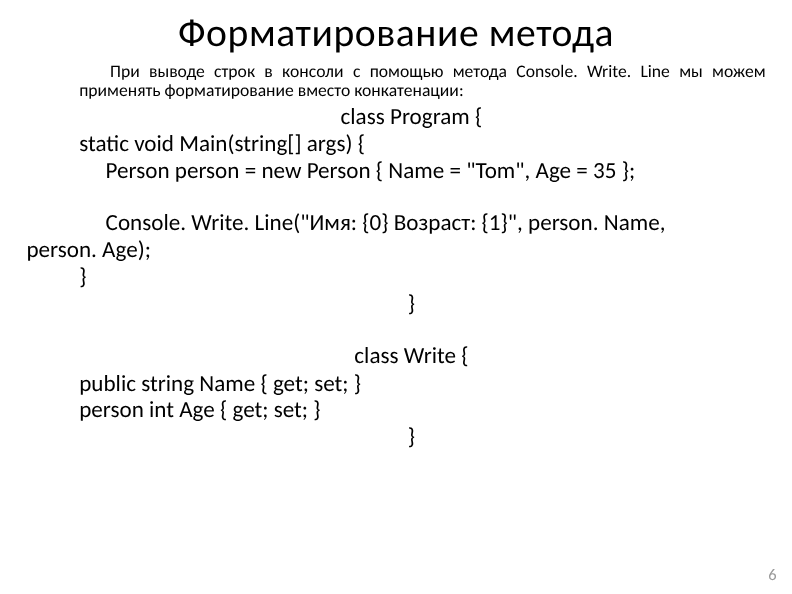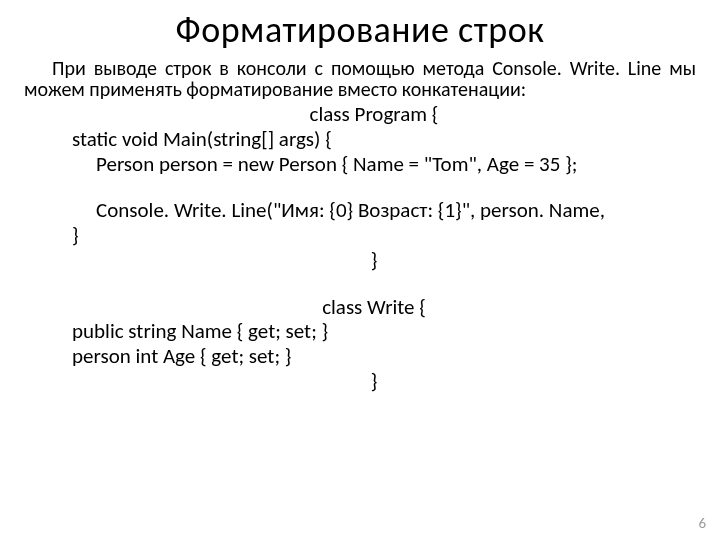--- a/index.html
+++ b/index.html
@@ -14,25 +14,26 @@
     padding: 8px 24px 8px 24px;
   }
   .title {
     font-size: 36px;
     font-weight: 400;
     text-align: center;
     margin-bottom: 6px;
     letter-spacing: 0.5px;
   }
   .paragraph {
-    font-size: 20px;
+    font-size: 16px;
     line-height: 1.05;
     text-align: justify;
     text-align-last: left;
     margin-bottom: 2px;
+    margin-left: 48px;
   }
   .paragraph .indent {
     display: inline-block;
     width: 28px;
   }
   .code {
     font-size: 21px;
     line-height: 1.18;
     font-family: Calibri, Arial, sans-serif;
   }
@@ -44,34 +45,35 @@
     position: absolute;
     bottom: 8px;
     right: 14px;
     color: #9a9a9a;
     font-size: 15px;
   }
 </style>
 </head>
 <body>
 
-<div class="title">Форматирование строк</div>
+<div class="title">Форматирование метода</div>
 
 <div class="paragraph">
   <span class="indent"></span><span>При выводе строк в консоли с помощью метода Console. Write. Line мы можем применять форматирование вместо конкатенации:</span>
 </div>
 
 <div class="code">
   <span class="i1">class Program {</span>
   <span class="i2">static void Main(string[] args) {</span>
   <span class="i3">Person person = new Person { Name = "Tom", Age = 35 };</span>
   <span class="sp"></span>
   <span class="i3">Console. Write. Line("Имя: {0}  Возраст: {1}", person. Name,</span>
 </div>
 <div class="code">
+  <span style="display:block;">person. Age);</span>
   <span class="i2">}</span>
   <span class="i1">}</span>
 </div>
 
 <span class="sp"></span>
 
 <div class="code">
   <span class="i1">class Write {</span>
   <span class="i2">public string Name { get; set; }</span>
   <span class="i2">person int Age { get; set; }</span>

